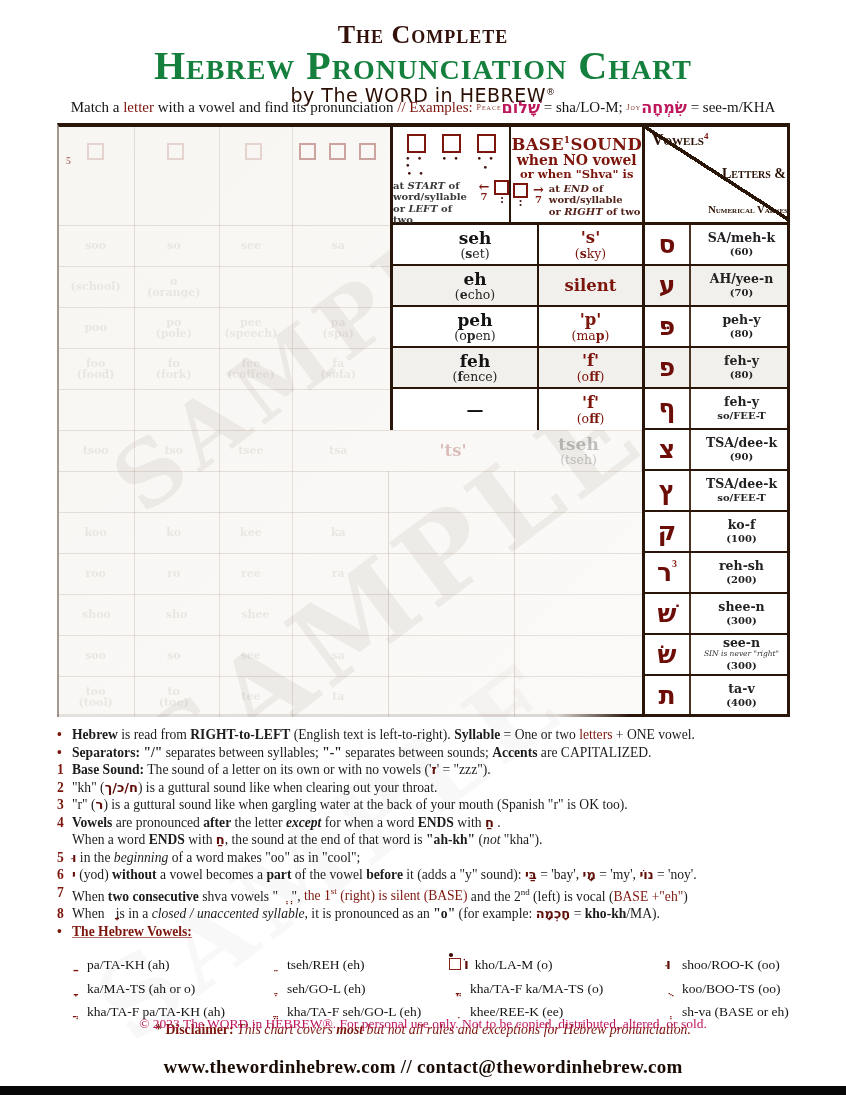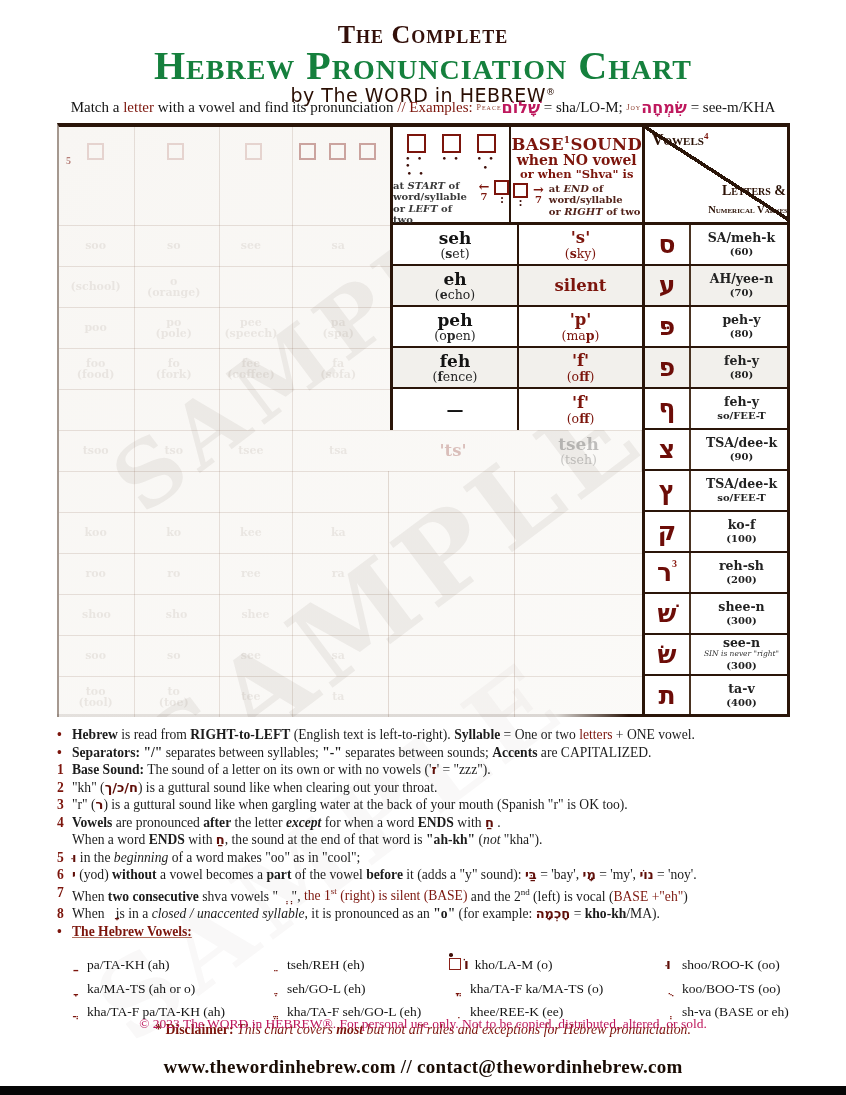--- a/index.html
+++ b/index.html
@@ -71,21 +71,21 @@
   .arrow { color:#7c150c; font-weight:bold; font-size:13px; line-height:11px; }
   .seven { color:#7c150c; font-weight:bold; font-size:10px; line-height:10px; }
   .sqcol { display:flex; flex-direction:column; align-items:center; }
   .vdots { color:#40100a; font-weight:bold; font-size:11px; line-height:9px; }
   .bs-title { color:#7c150c; font-weight:bold; font-size:16.5px; line-height:17px; letter-spacing:.3px; }
   .bs-title sup { font-size:9px; }
   .bs-l2 { color:#7c150c; font-weight:bold; font-size:14px; line-height:15px; }
   .bs-l3 { color:#7c150c; font-weight:bold; font-size:11.5px; line-height:13px; }
   .capB { display:flex; justify-content:center; gap:5px; margin-top:2px; align-items:flex-start; }
 
-  .srow { height:41px; display:flex; border-bottom:2.5px solid #2a1509; }
+  .srow { height:41px; display:flex; border-bottom:2.5px solid #2a1509;padding-left:20px; }
   .srow:last-of-type { border-bottom:none; }
   .srow.alt { background:#f2f0ec; }
   .scell { display:flex; flex-direction:column; align-items:center; justify-content:center; font-family:"DejaVu Serif", serif; }
   .scell.sa { width:126px; border-right:2.5px solid #2a1509; }
   .scell.sb { flex:1; }
   .smain { font-weight:bold; font-size:17px; line-height:18px; color:#131313; }
   .sb .smain { color:#7c150c; font-size:16.5px; }
   .sex { font-size:12.5px; line-height:13.5px; color:#262626; }
   .sb .sex { color:#7c150c; }
   .sex:empty { display:none; }
@@ -95,21 +95,21 @@
 
   
   .lblock { position:absolute; left:583px; top:0; width:150px; height:590px;
             border-left:3px solid #2a1509; background:#fff; }
   .corner { height:98px; border-bottom:3px solid #2a1509; position:relative; background:#fff; }
   .corner-diag { position:absolute; inset:0;
       background:linear-gradient(to right top, transparent calc(50% - 1.8px), #2a1509 calc(50% - 1.8px),
                  #2a1509 calc(50% + 1.8px), transparent calc(50% + 1.8px)); }
   .cv  { position:absolute; top:4px; left:7px; font-variant:small-caps; font-weight:bold; font-size:16px; color:#2a1004; }
   .cv sup { font-size:9px; color:#7c150c; }
-  .cl1 { position:absolute; right:6px; bottom:23px; font-variant:small-caps; font-weight:bold; font-size:14px; color:#2a1004;margin-top:25px; }
+  .cl1 { position:absolute; right:6px; bottom:40px; font-variant:small-caps; font-weight:bold; font-size:14px; color:#2a1004;margin-top:25px; }
   .cl2 { position:absolute; right:4px; bottom:7px; font-variant:small-caps; font-weight:bold; font-size:10.5px; color:#2a1004; }
 
   .lrow { height:41px; display:flex; border-bottom:2.5px solid #2a1509; background:#fff; }
   .lrow.alt { background:#f2f0ec; }
   .lglyph { width:46px; border-right:2px solid #4a3322; display:flex; align-items:center; justify-content:center; }
   .heb-glyph { font-family:"DejaVu Sans", sans-serif; font-weight:bold; font-size:25px; line-height:1; color:#6d0d08; }
   .lsup { color:#8a1a10; font-size:10px; font-weight:bold; position:relative; top:-9px; }
   .lsup:empty { display:none; }
   .lname { flex:1; display:flex; flex-direction:column; align-items:center; justify-content:center;
            font-family:"DejaVu Serif", serif; text-align:center; }

